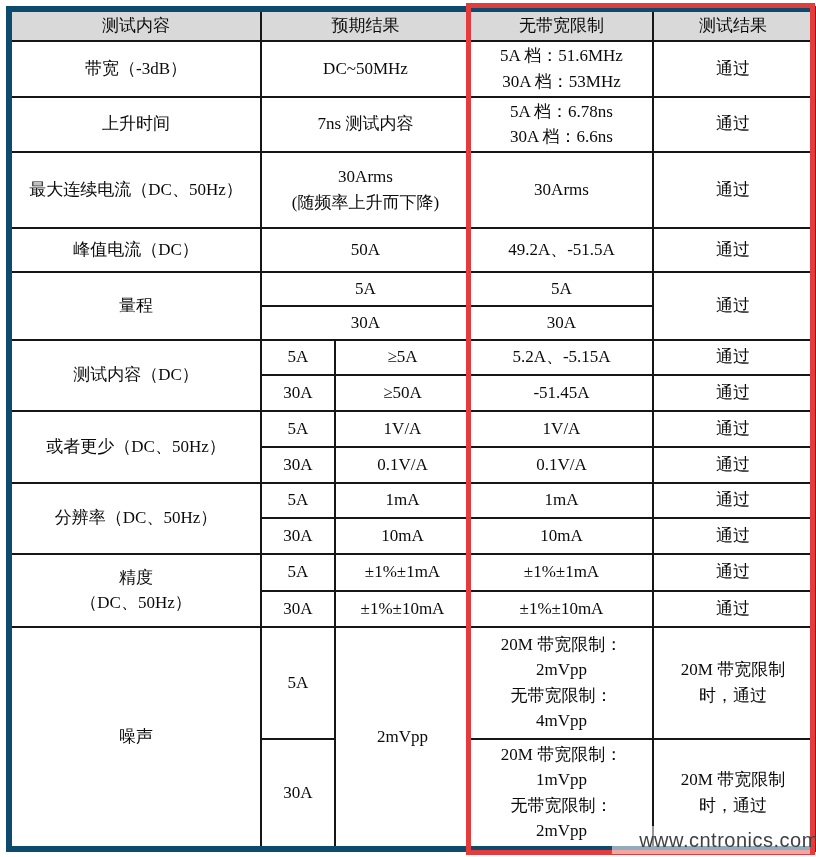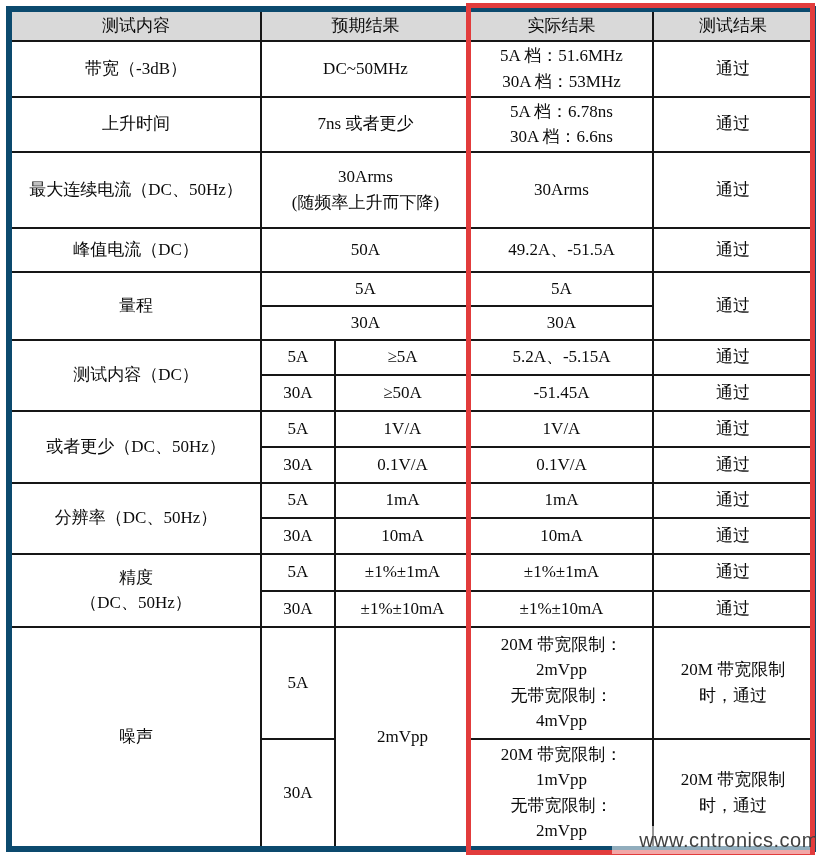--- a/index.html
+++ b/index.html
@@ -73,35 +73,35 @@
       <col style="width:74px">
       <col style="width:135px">
       <col style="width:183px">
       <col style="width:162px">
     </colgroup>
 
     <tbody>
         <tr style="height:31px">
       <th>测试内容</th>
       <th colspan="2">预期结果</th>
-      <th>实际结果</th>
+      <th>无带宽限制</th>
       <th>测试结果</th>
     </tr>
 
     <tr style="height:56px">
       <td>带宽（-3dB）</td>
       <td colspan="2">DC~50MHz</td>
       <td>5A 档：51.6MHz
 30A 档：53MHz</td>
       <td>通过</td>
     </tr>
 
     <tr style="height:50px">
       <td>上升时间</td>
-      <td colspan="2">7ns 或者更少</td>
+      <td colspan="2">7ns 测试内容</td>
       <td>5A 档：6.78ns
 30A 档：6.6ns</td>
       <td>通过</td>
     </tr>
 
     <tr style="height:76px">
       <td>最大连续电流（DC、50Hz）</td>
       <td colspan="2">30Arms
 (随频率上升而下降)</td>
       <td>30Arms</td>

